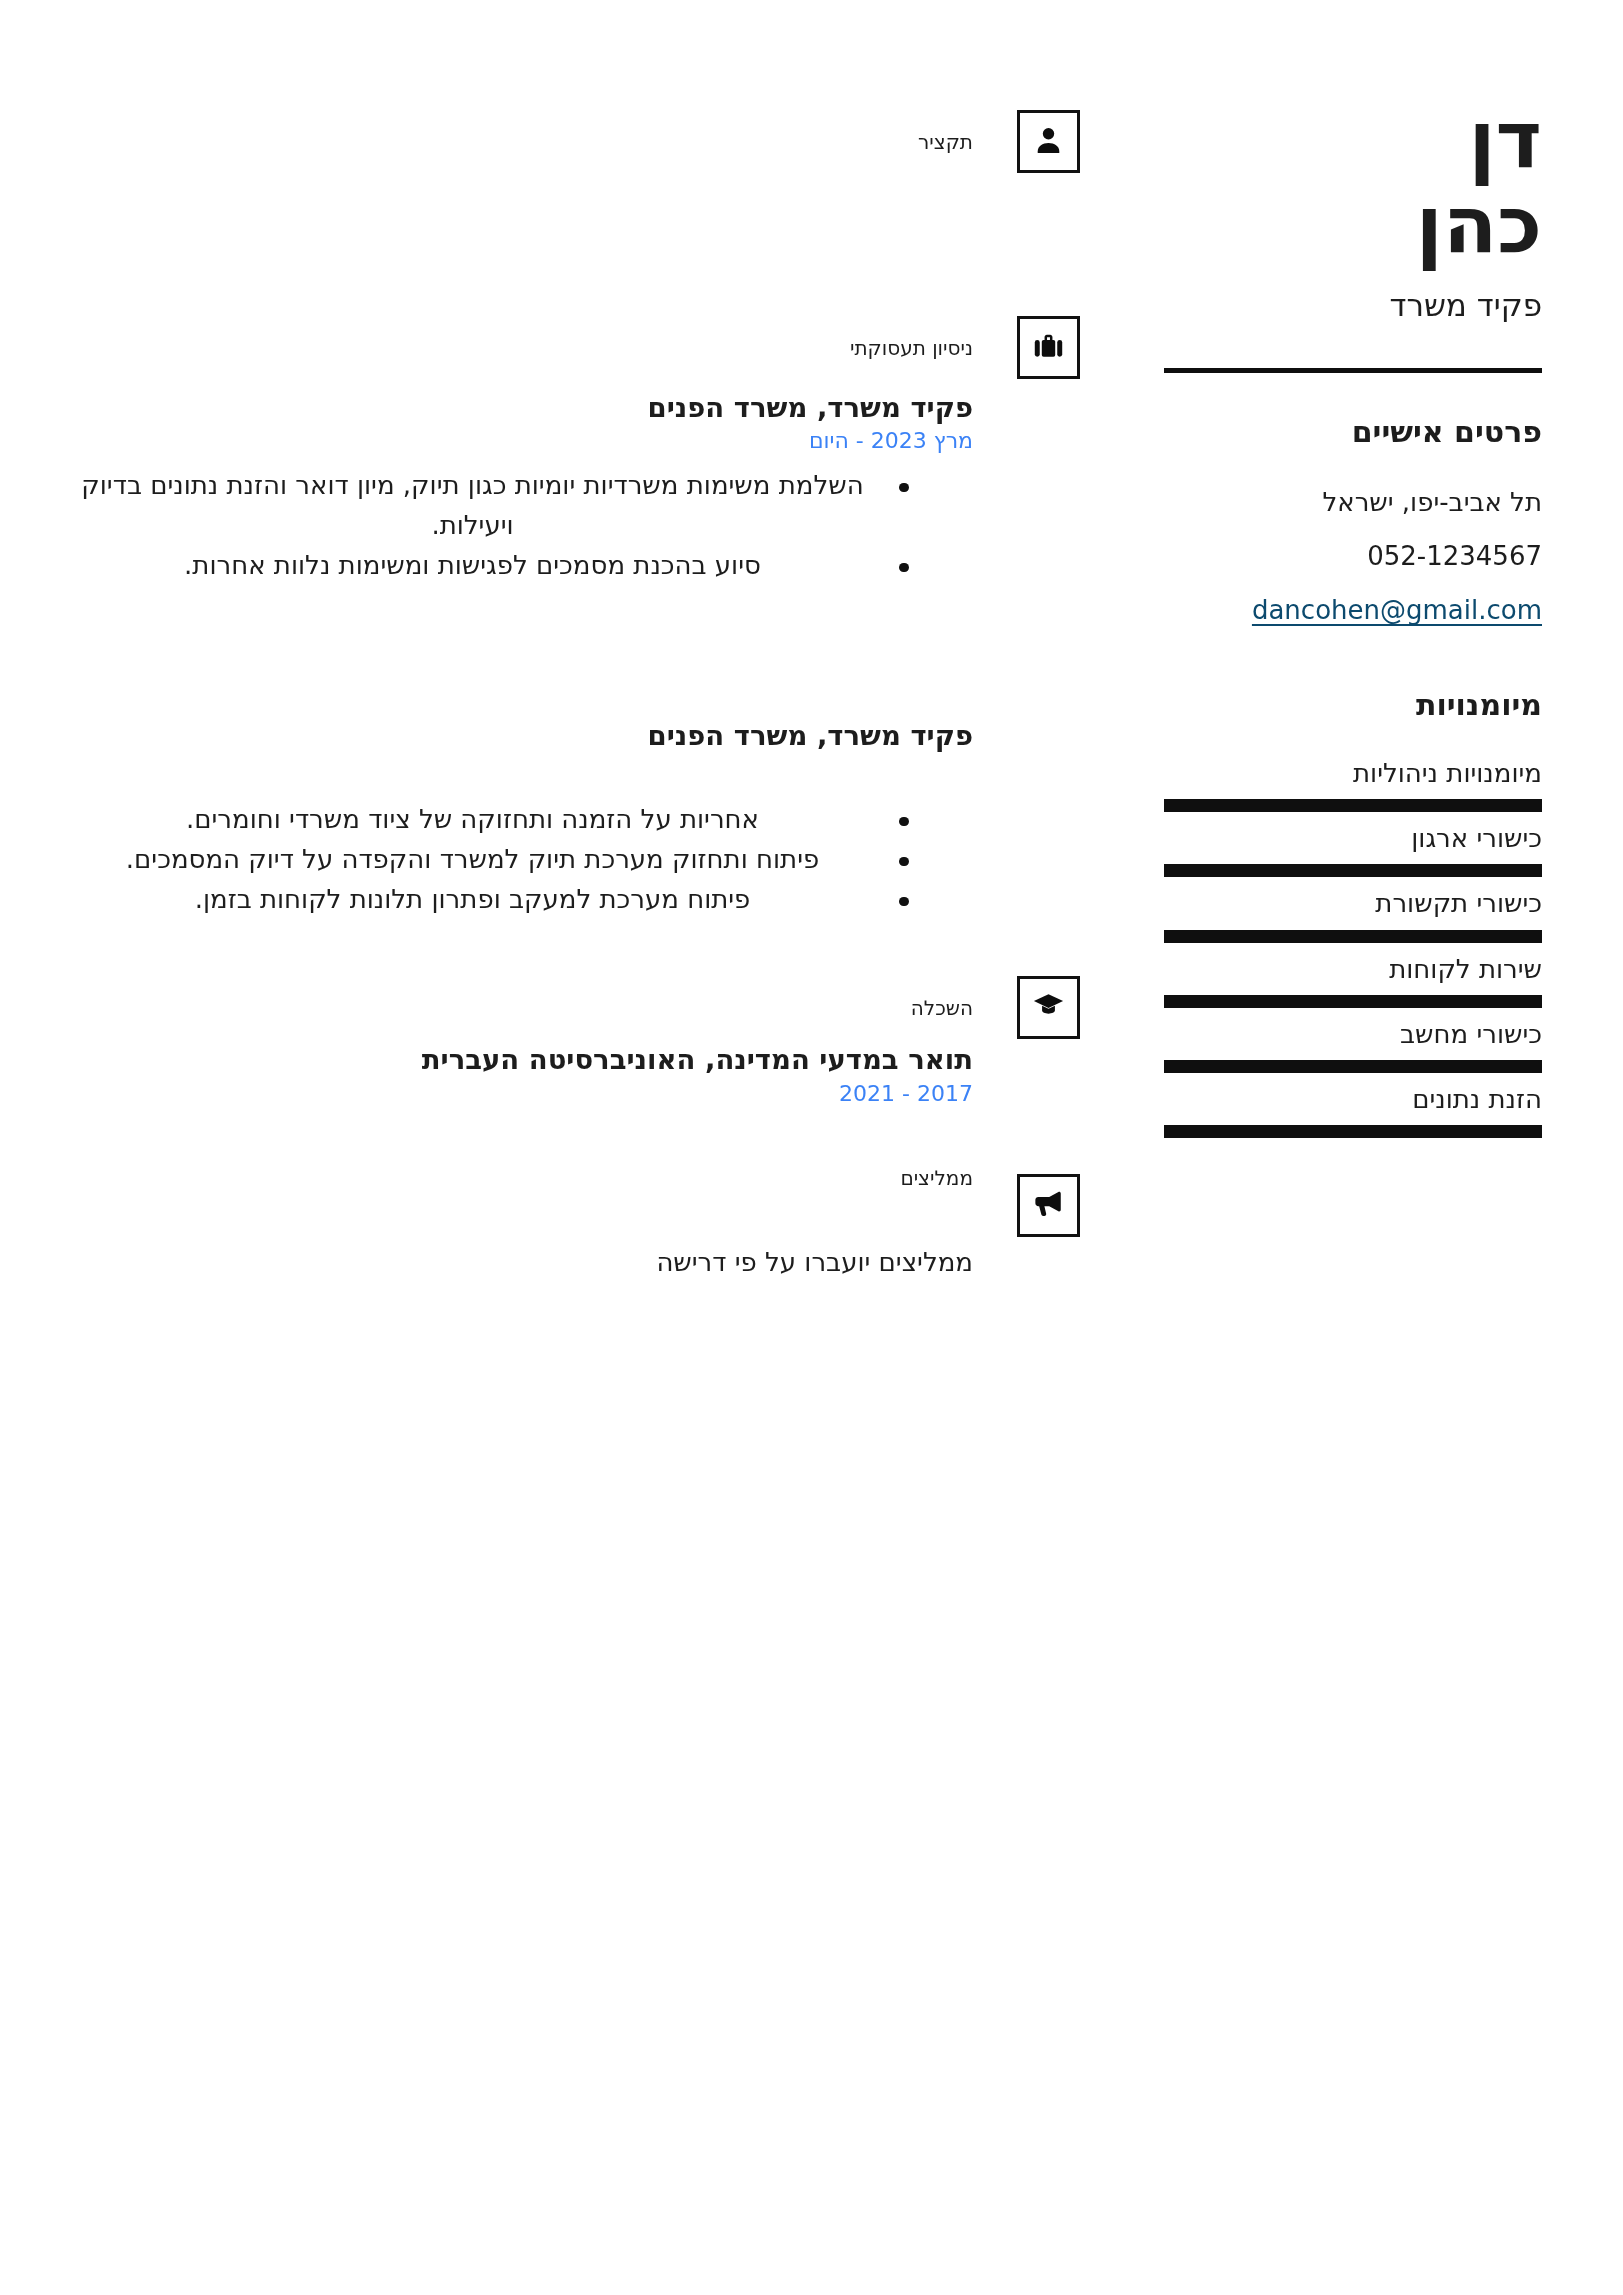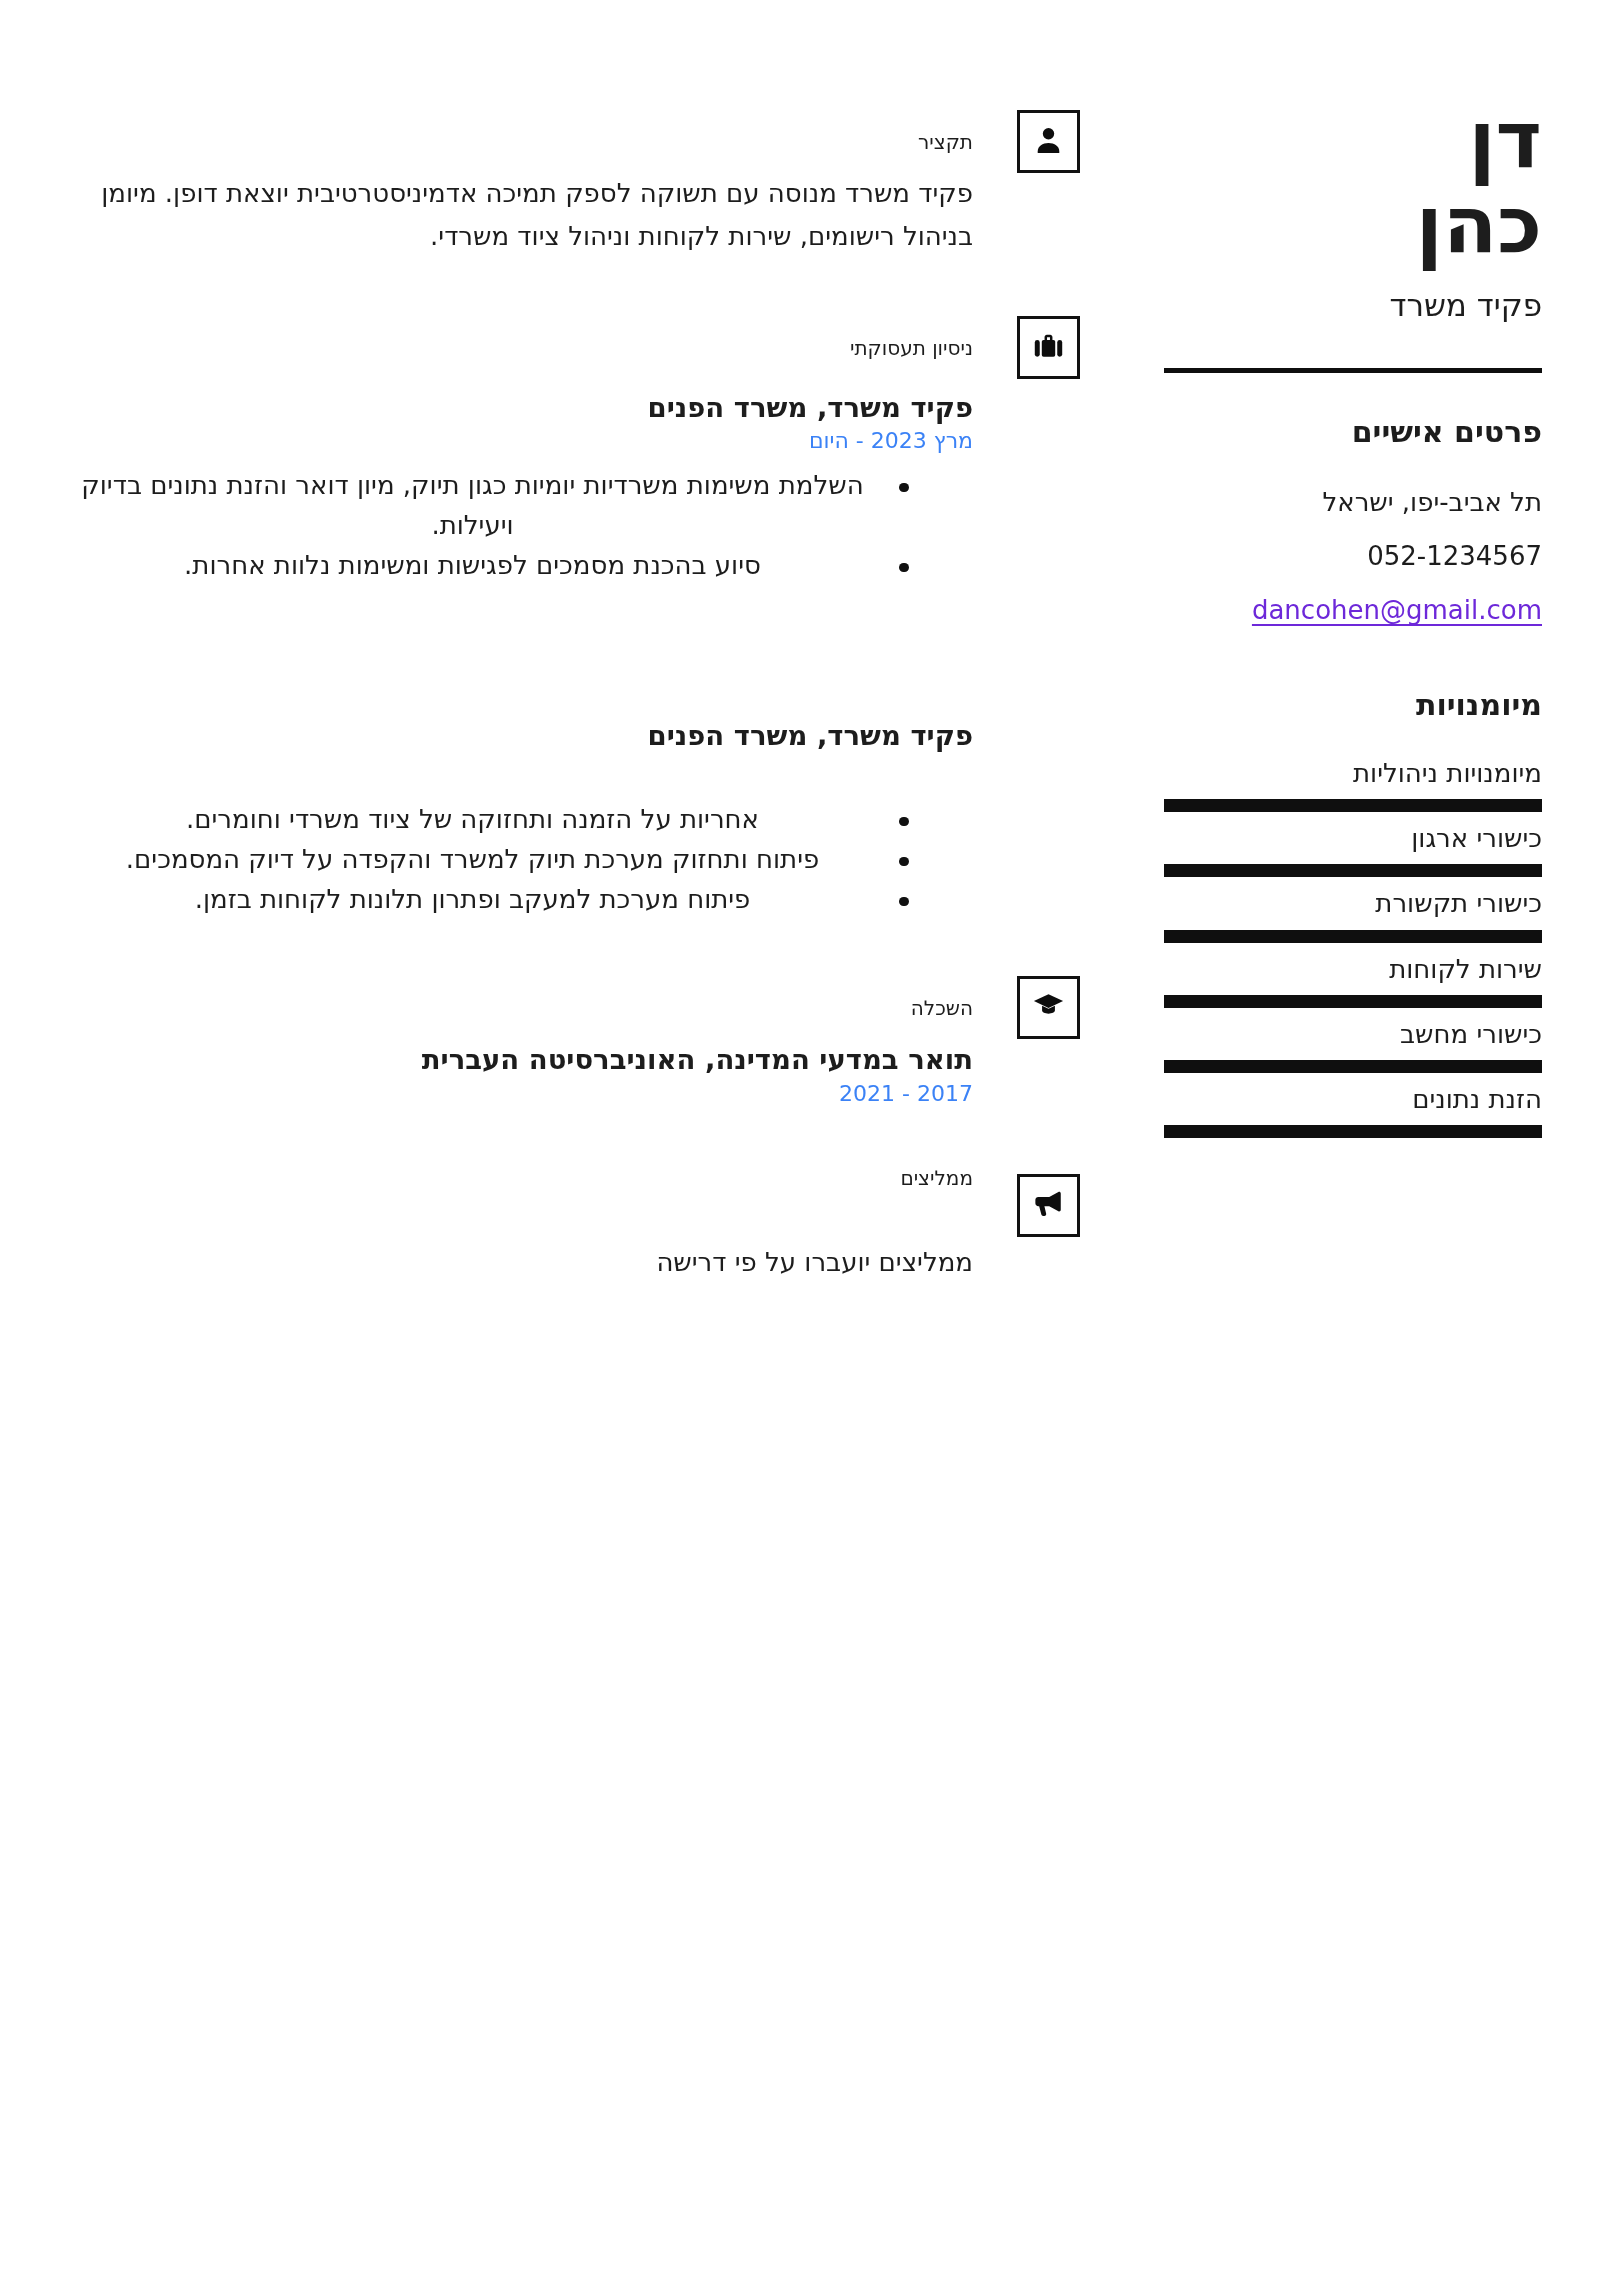--- a/index.html
+++ b/index.html
@@ -14,21 +14,21 @@
     margin:0 auto;
   }
   
   .sidebar-block{position:absolute;left:1164px;width:378px;text-align:right;}
   .name{top:98px;font-size:79px;line-height:85px;font-weight:600;letter-spacing:0;}
   .job-title{top:285px;font-size:31px;line-height:41px;font-weight:400;}
   .divider{position:absolute;left:1164px;top:368px;width:378px;height:4.6px;background:#0f0f0f;}
   .side-header{font-size:30px;line-height:39px;font-weight:700;}
   .contact-header{top:412px;}
   .contact-lines{top:475px;font-size:26px;line-height:54px;font-weight:400;}
-  .contact-lines .email a{color:#6d28d9;text-decoration:underline;text-underline-offset:4.6px;}
+  .contact-lines .email a{color:#0c4a6e;text-decoration:underline;text-underline-offset:4.6px;}
   .skills-header{top:685px;}
   .skills-list{top:757px;}
   .skill-item{margin-bottom:10px;}
   .skill-label{font-size:26px;line-height:33px;font-weight:400;}
   .skill-bar-track{margin-top:9.2px;width:100%;height:13px;background:transparent;}
   .skill-bar-fill{height:13px;background:#0f0f0f;width:100%;}
   
   .icon-box{
     position:absolute;left:1017px;width:57px;height:57px;
     border:3.3px solid #111;background:#fff;
@@ -120,21 +120,20 @@
 
   <div class="icon-box" style="top:110px;">
     <span>
       <svg viewBox="0 0 24 24">
           <circle cx="12" cy="7.4" r="3.9"></circle>
           <path d="M4.6 19.6c0-3.9 3.4-5.9 7.4-5.9s7.4 2 7.4 5.9v.9H4.6z"></path>
         </svg>
     </span>
   </div>
   <div class="main-header" style="top:110px;">תקציר</div>
-  <div class="main-text summary-text">פקיד משרד מנוסה עם תשוקה לספק תמיכה אדמיניסטרטיבית יוצאת דופן. מיומן בניהול רישומים, שירות לקוחות וניהול ציוד משרדי.</div>
 
   <div class="icon-box" style="top:316px;">
     <span>
       <svg viewBox="0 0 24 24">
         <rect x="2.6" y="7.6" width="3.4" height="11.4" rx="1.7"></rect>
         <rect x="18" y="7.6" width="3.4" height="11.4" rx="1.7"></rect>
         <path d="M9.3 7.6V5.5c0-.9.7-1.6 1.6-1.6h2.2c.9 0 1.6.7 1.6 1.6v2.1h-1.7V5.7h-2v1.9z"></path>
         <rect x="7.4" y="7.6" width="9.2" height="11.4" rx="1.2"></rect>
       </svg>
     </span>

